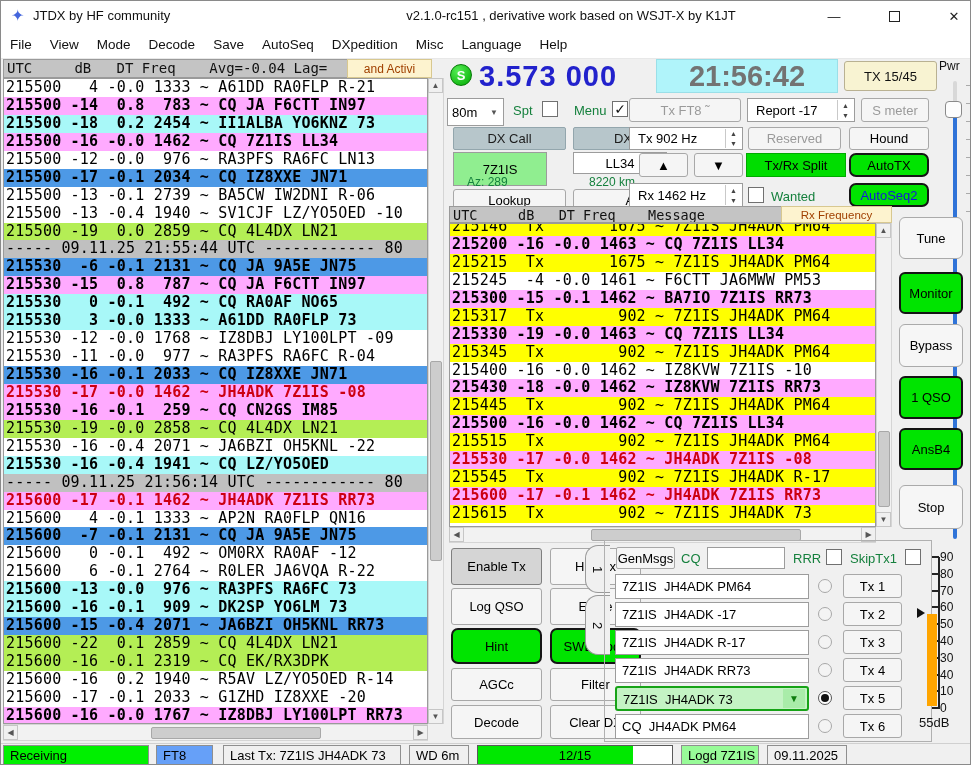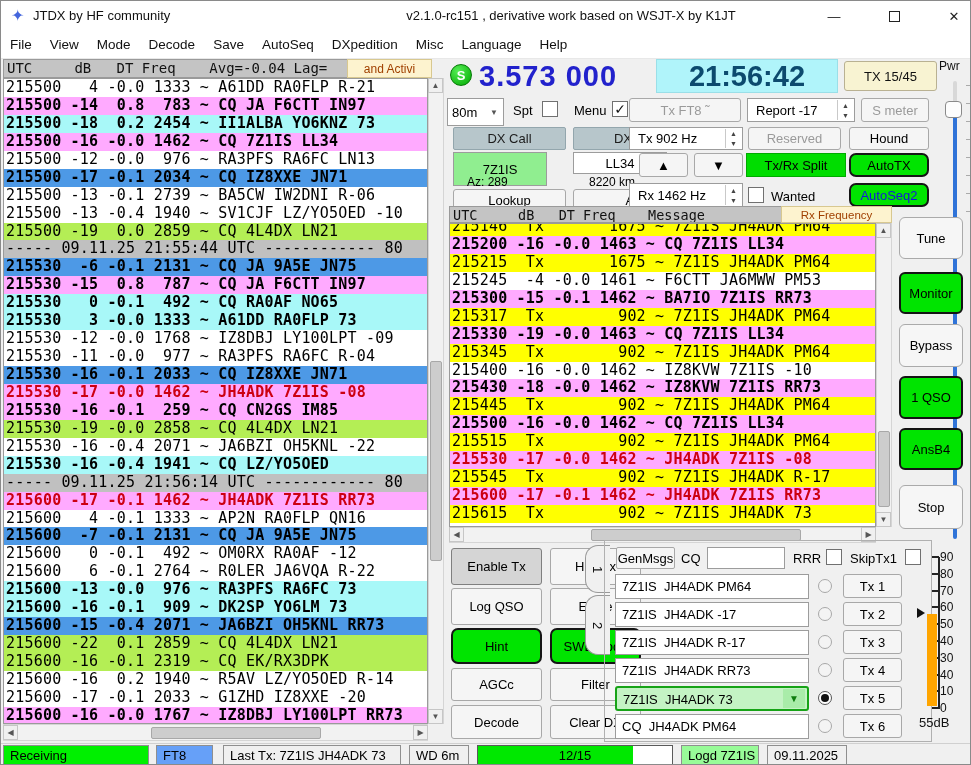--- a/index.html
+++ b/index.html
@@ -39,29 +39,29 @@
   .btn.dim { color:#9a9a9a; }
   .btn.pressed { background:#d5d5d5; border-color:#7f7f7f; }
   .btn.dxhdr { background:#b7c6cb; border-color:#93a6ad; border-radius:2px; color:#1c1c1c; }
   .btn.greenb { background:#00e400; border:2px solid #151515; border-radius:7px; }
   .btn.greenflat { background:#00dd00; border:1px solid #00aa00; border-radius:0; }
   .field { position:absolute; background:#fff; border:1px solid #9c9c9c; display:flex; align-items:center; justify-content:center; font-size:13px; color:#000; }
   .field.greenfill { background:#90ee90; }
   .spin { position:absolute; background:#fff; border:1px solid #9c9c9c; display:flex; align-items:center; font-size:13px; color:#000; padding-left:8px; }
   .spin .arrows { position:absolute; right:1px; top:1px; bottom:1px; width:16px; border-left:1px solid #c9c9c9; display:flex; flex-direction:column; align-items:center; justify-content:space-around; font-size:7px; color:#444; }
   .cb { position:absolute; width:16px; height:16px; background:#fff; border:1px solid #707070; display:flex; align-items:center; justify-content:center; font-size:14px; color:#111; }
-  .lbl { position:absolute; font-size:13px; color:#000000; white-space:nowrap; }
+  .lbl { position:absolute; font-size:13px; color:#15803d; white-space:nowrap; }
   .radio { width:14px; height:14px; border-radius:50%; border:1px solid #a8a8a8; background:#f4f4f4; position:relative; flex:none; }
   .radio.sel { background:#fff; border-color:#555; }
   .radio.sel::after { content:""; position:absolute; inset:2px; border-radius:50%; background:#111; }
 
   
   .scircle { position:absolute; width:22px; height:22px; border-radius:50%; background:radial-gradient(circle at 35% 30%, #55ee55, #00a800); border:1px solid #067806; color:#fff; font-size:13px; font-weight:bold; display:flex; align-items:center; justify-content:center; }
   .freq { position:absolute; color:#2222cc; font-size:29px; font-weight:bold; letter-spacing:1px; }
-  .clock { position:absolute; background:#b0f4fa; border:1px solid #9adfe8; color:#0c4a6e; font-size:29px; font-weight:bold; display:flex; align-items:center; justify-content:center; }
+  .clock { position:absolute; background:#b0f4fa; border:1px solid #9adfe8; color:#737373; font-size:29px; font-weight:bold; display:flex; align-items:center; justify-content:center; }
   .txwd { position:absolute; background:#f8f3d2; border:1px solid #b9b192; border-radius:3px; font-size:13px; color:#111; display:flex; align-items:center; justify-content:center; }
 
   
   .bbox { position:absolute; left:603px; top:539px; width:328px; height:202px; border:1px solid #b0b0b0; }
   .tx-row { display:flex; align-items:center; position:absolute; left:10px; height:26px; }
   .tx-field { width:194px; height:25px; background:#fff; border:1px solid #9c9c9c; font-size:13px; line-height:23px; padding-left:6px; white-space:pre; overflow:hidden; position:relative; }
   .tx-field.combo { background:#c4f3c4; border:2px solid #17a317; border-radius:3px; }
   .combo-arrow { position:absolute; right:2px; top:1px; bottom:1px; width:22px; background:#a9ecA9; background:#a9eca9; color:#0f7d0f; font-size:10px; display:flex; align-items:center; justify-content:center; }
   .tx-row .radio { margin-left:9px; }
   .txbtn { margin-left:11px; width:59px; height:24px; background:#f5f5f5; border:1px solid #a8a8a8; border-radius:3px; font-size:13px; display:flex; align-items:center; justify-content:center; }

